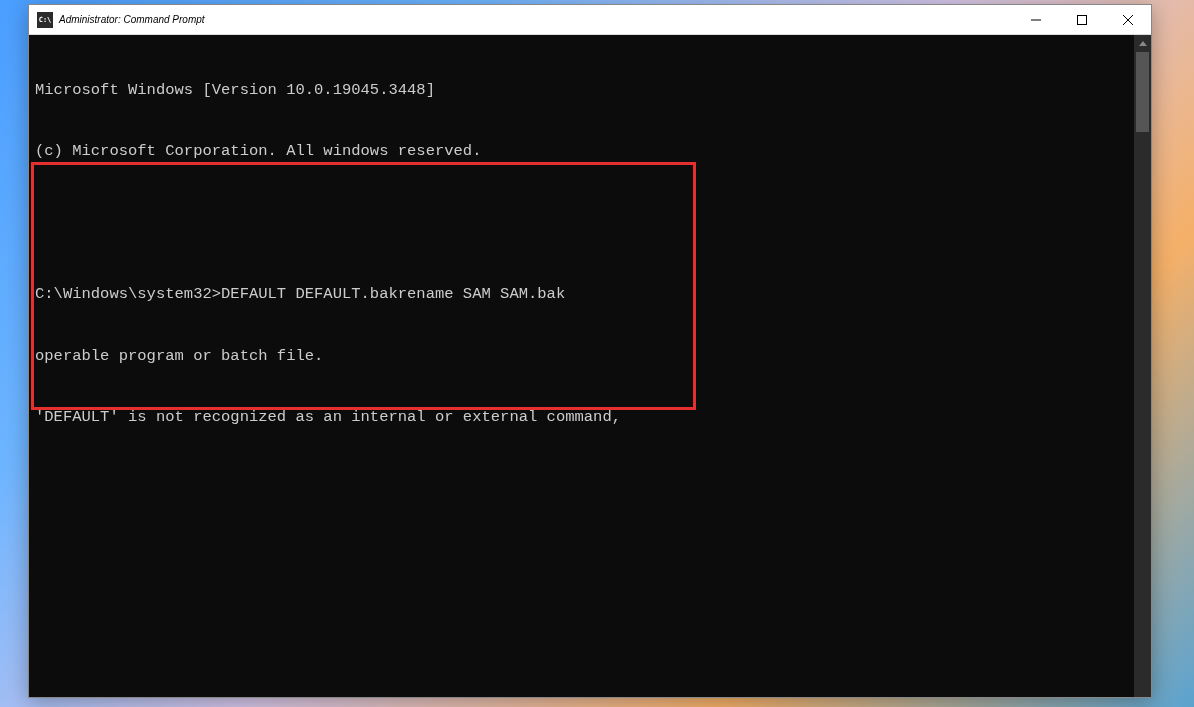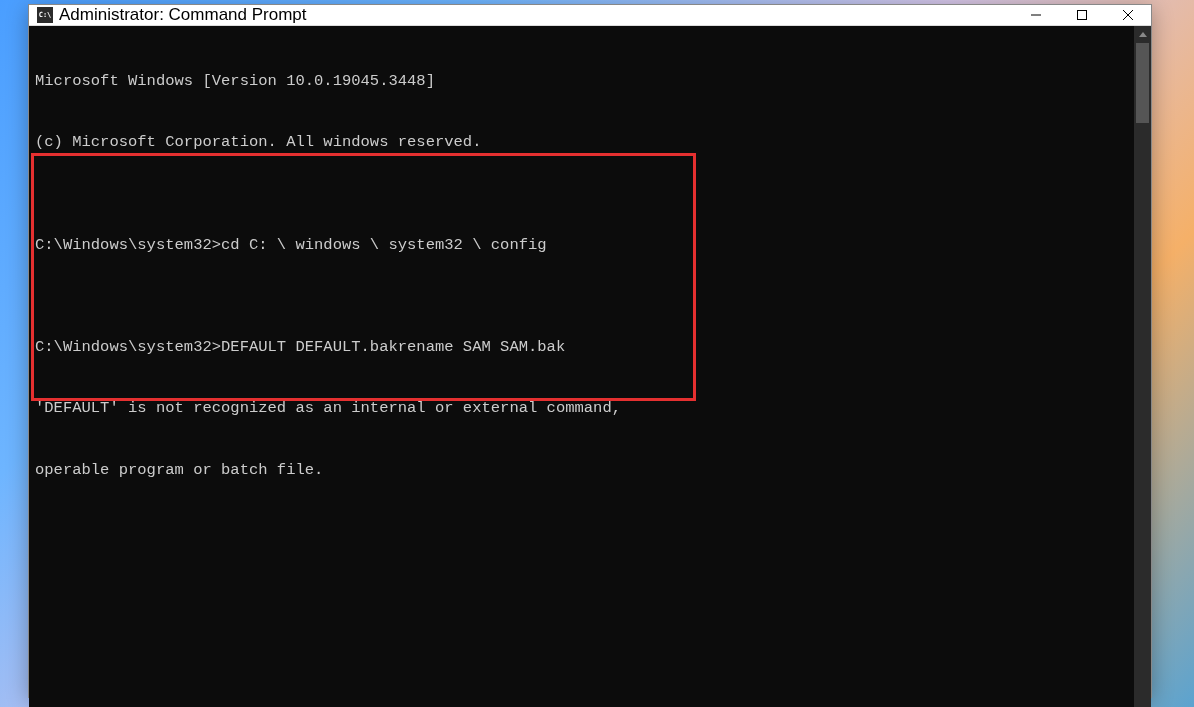--- a/index.html
+++ b/index.html
@@ -42,23 +42,24 @@
       display: inline-flex;
       align-items: center;
       justify-content: center;
       margin-right: 6px;
       font-size: 7px;
       color: #fff;
       font-weight: bold;
       font-family: monospace;
     }
     .title-text {
-      font-size: 17px;
+      font-size: 10px;
       color: #000;
       flex: 1;
+      font-style: italic;
     }
     .window-controls {
       display: flex;
       height: 100%;
     }
     .window-control {
       width: 46px;
       height: 100%;
       display: flex;
       align-items: center;
@@ -148,25 +149,24 @@
             <line x1="10" y1="0" x2="0" y2="10" stroke="#000" stroke-width="1"></line>
           </svg>
       </div>
     </div>
   </div>
   <div class="terminal-area">
     <div class="terminal-content">
       <span class="terminal-line">Microsoft Windows [Version 10.0.19045.3448]</span>
       <span class="terminal-line">(c) Microsoft Corporation. All windows reserved.</span>
       <span class="terminal-line"></span>
-      <span class="terminal-line">C:\Windows\system32&gt;cd C: \ windows \ system32 \ config</span>
       <span class="terminal-line"></span>
       <span class="terminal-line">C:\Windows\system32&gt;DEFAULT DEFAULT.bakrename SAM SAM.bak</span>
+      <span class="terminal-line">operable program or batch file.</span>
       <span class="terminal-line">'DEFAULT' is not recognized as an internal or external command,</span>
-      <span class="terminal-line">operable program or batch file.</span>
       <span class="terminal-line"></span>
       <span class="terminal-line"></span>
       
       
       <span class="terminal-line"></span>
       
       <div class="highlight-box"></div>
     </div>
     <div class="scrollbar">
       <div class="scroll-arrow up">

